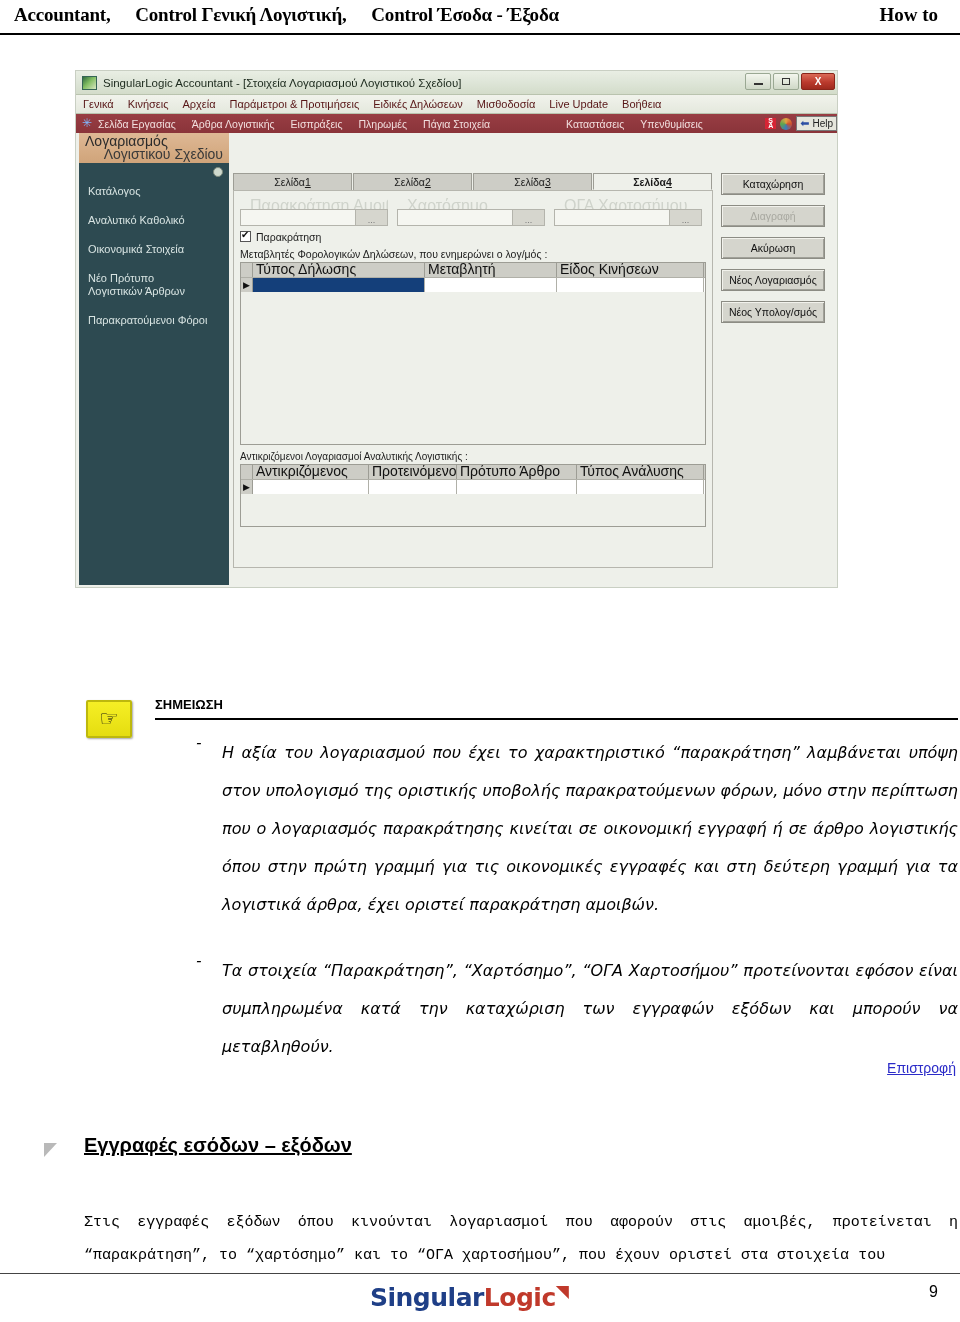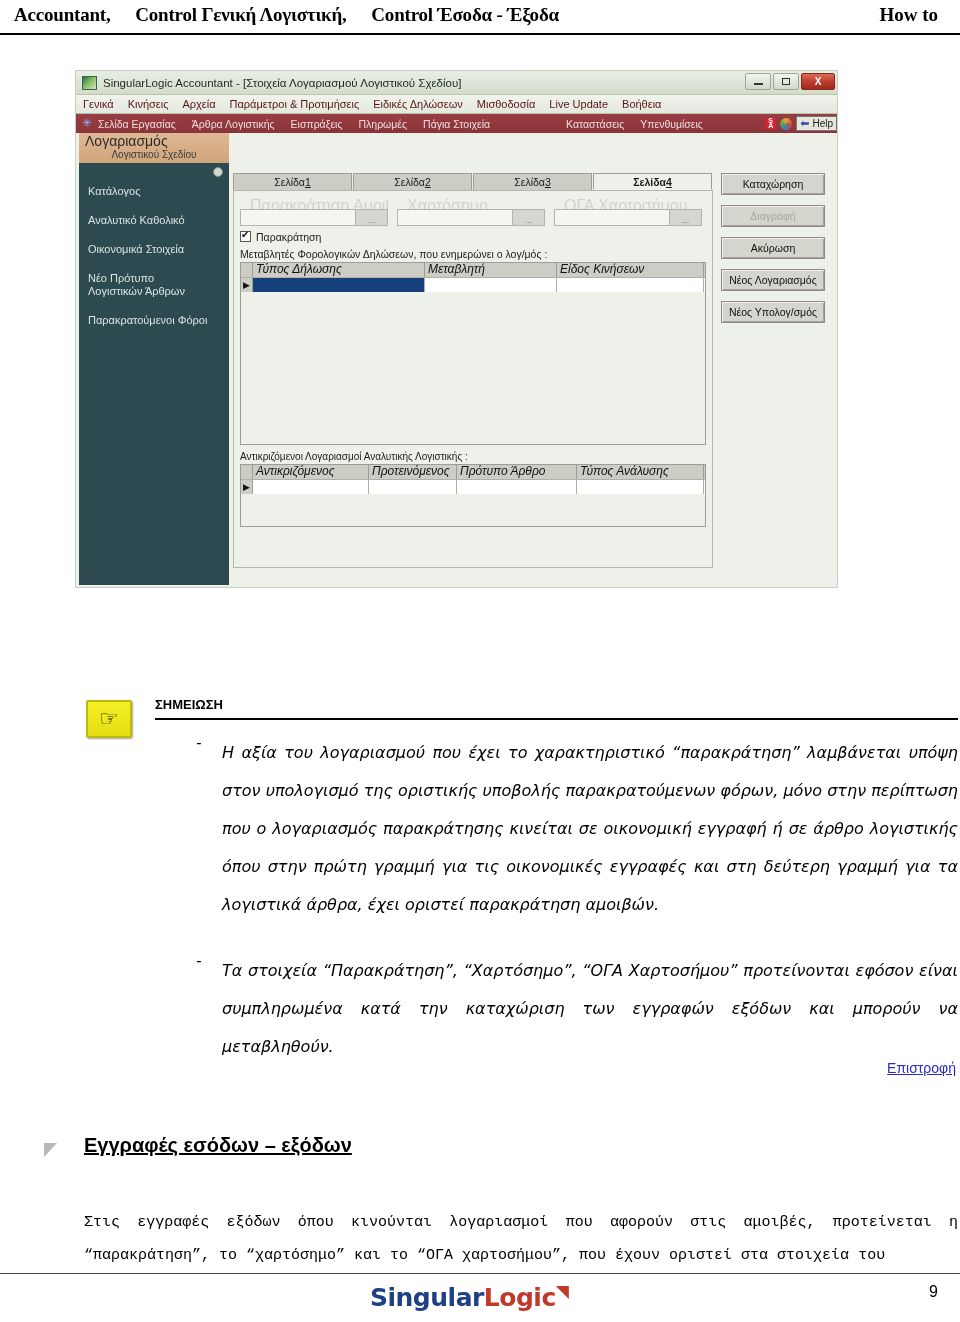--- a/index.html
+++ b/index.html
@@ -98,21 +98,21 @@
   .sidebar{
     position:absolute; left:3px; top:62px; width:150px; height:452px;
     background:#2c4a52;
   }
   .side-head{
     position:absolute; left:0; top:0; width:150px; height:30px;
     background:linear-gradient(to bottom,#e0b893,#d2a477);
     padding:1px 6px 0 6px;
   }
   .side-head .l1{ font-size:14px;color:#2b2b2b; line-height:15px;}
-  .side-head .l2{ font-size:10px;color:#3a3a3a; text-align:center; line-height:11px;}
+  .side-head .l2{ font-size:14px;color:#3a3a3a; text-align:right; line-height:11px;}
   .side-pin{ position:absolute; right:6px; top:34px; width:10px;height:10px;
      border-radius:50%; background:#cfd9cd; border:1px solid #7d8a7c;}
   .side-items{ position:absolute; left:0; top:52px; width:176px; padding:0 9px;}
   .side-items .si{ color:#d7e4e2; font-size:11px; margin-bottom:16px; line-height:13px;}
 
   
   .panel{
     position:absolute; left:153px; top:62px; width:607px; height:452px;
     background:#eef0ea;
   }
@@ -163,22 +163,22 @@
   .chk-label{ font-size:10.5px; color:#1b1b1b;}
 
   .grid-cap{ font-size:10.5px; color:#1b1b1b; margin-top:5px; }
 
   .grid{
     margin-top:2px; border:1px solid #9d9d95; background:#eef0ea;
   }
   .grid-head{ display:flex; height:14px; background:#cdcdc6; }
   .gh-stub{ width:12px; border-right:1px solid #9d9d95;}
   .gh-cell{
-    border-right:1px solid #9d9d95; font-size:12px; color:#111;
-    padding-left:3px; line-height:13px; white-space:nowrap; overflow:hidden;font-style:italic;
+    border-right:1px solid #9d9d95; font-size:14px; color:#111;
+    padding-left:3px; line-height:13px; white-space:nowrap; overflow:hidden;
   }
   .grid-row{ display:flex; height:15px; background:#fff; border-top:1px solid #b0b0a8;}
   .gr-stub{ width:12px; background:#cdcdc6; border-right:1px solid #9d9d95;
      color:#111; font-size:9px; line-height:14px; text-align:center;}
   .gr-cell{ border-right:1px solid #b0b0a8; }
   .gr-cell.sel{ background:#123f7d; }
   .grid-fill{ background:#eef0ea; }
 
   .sub-cap{ font-size:10px; color:#1b1b1b; margin-top:6px;}
 

